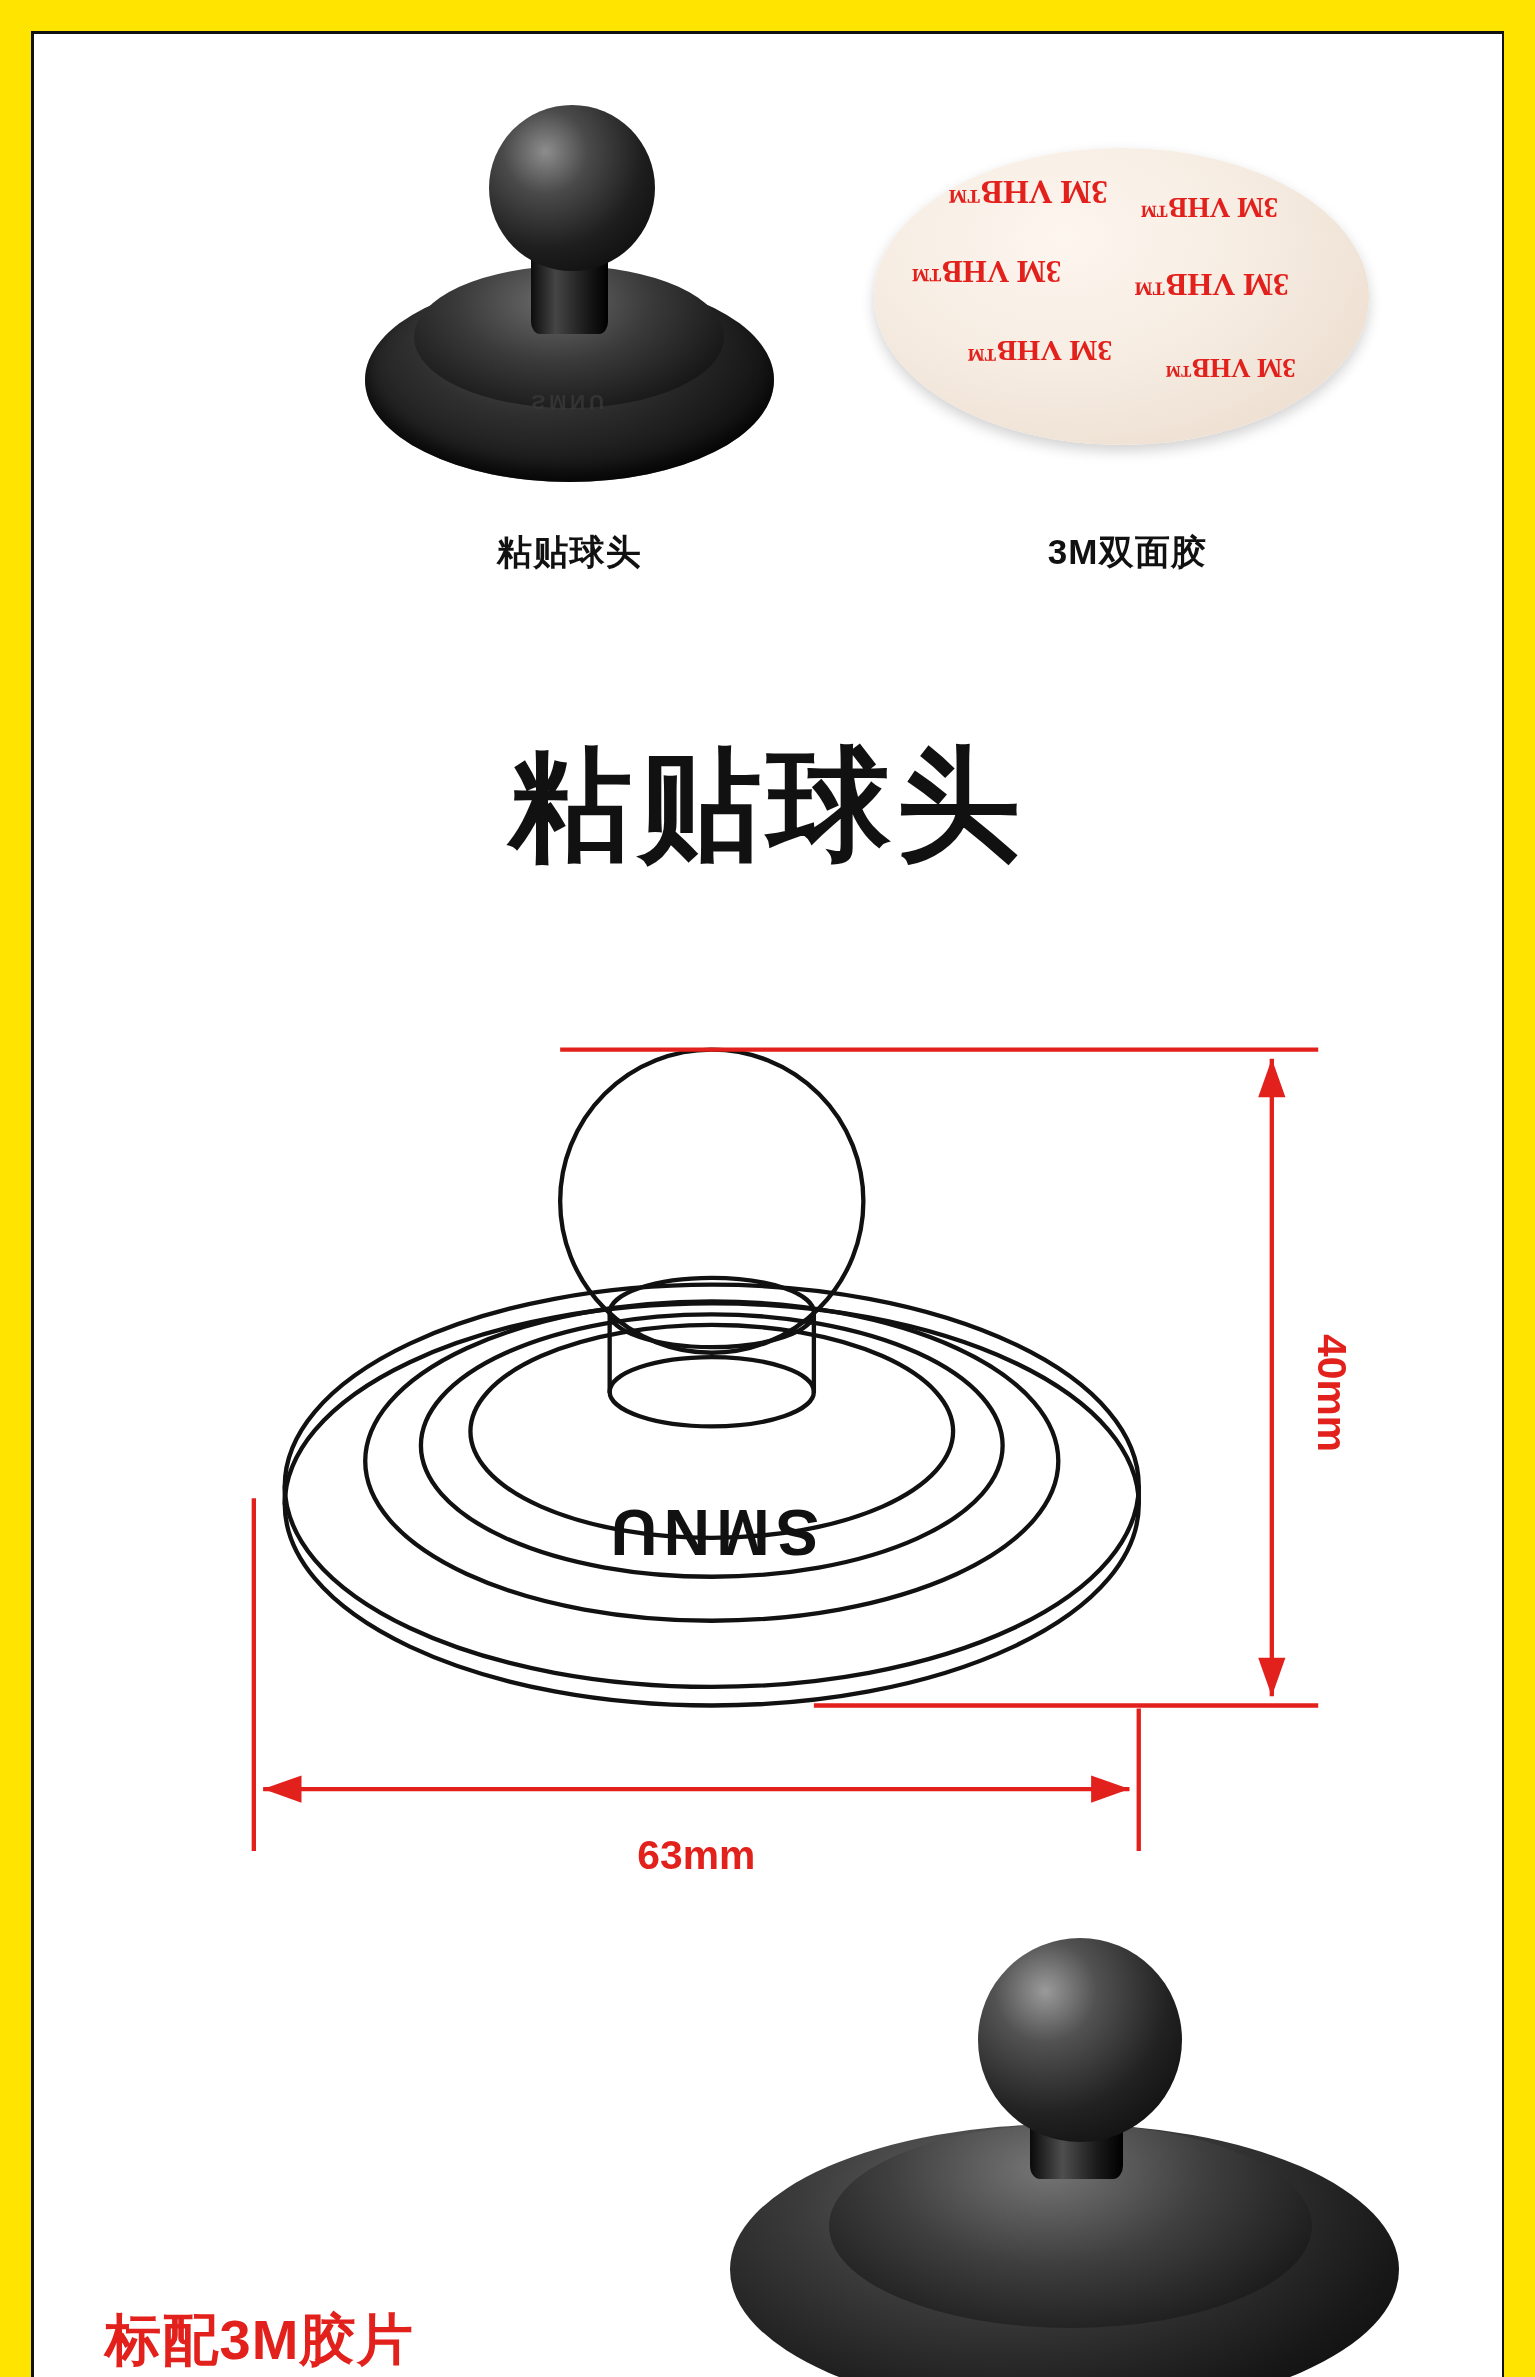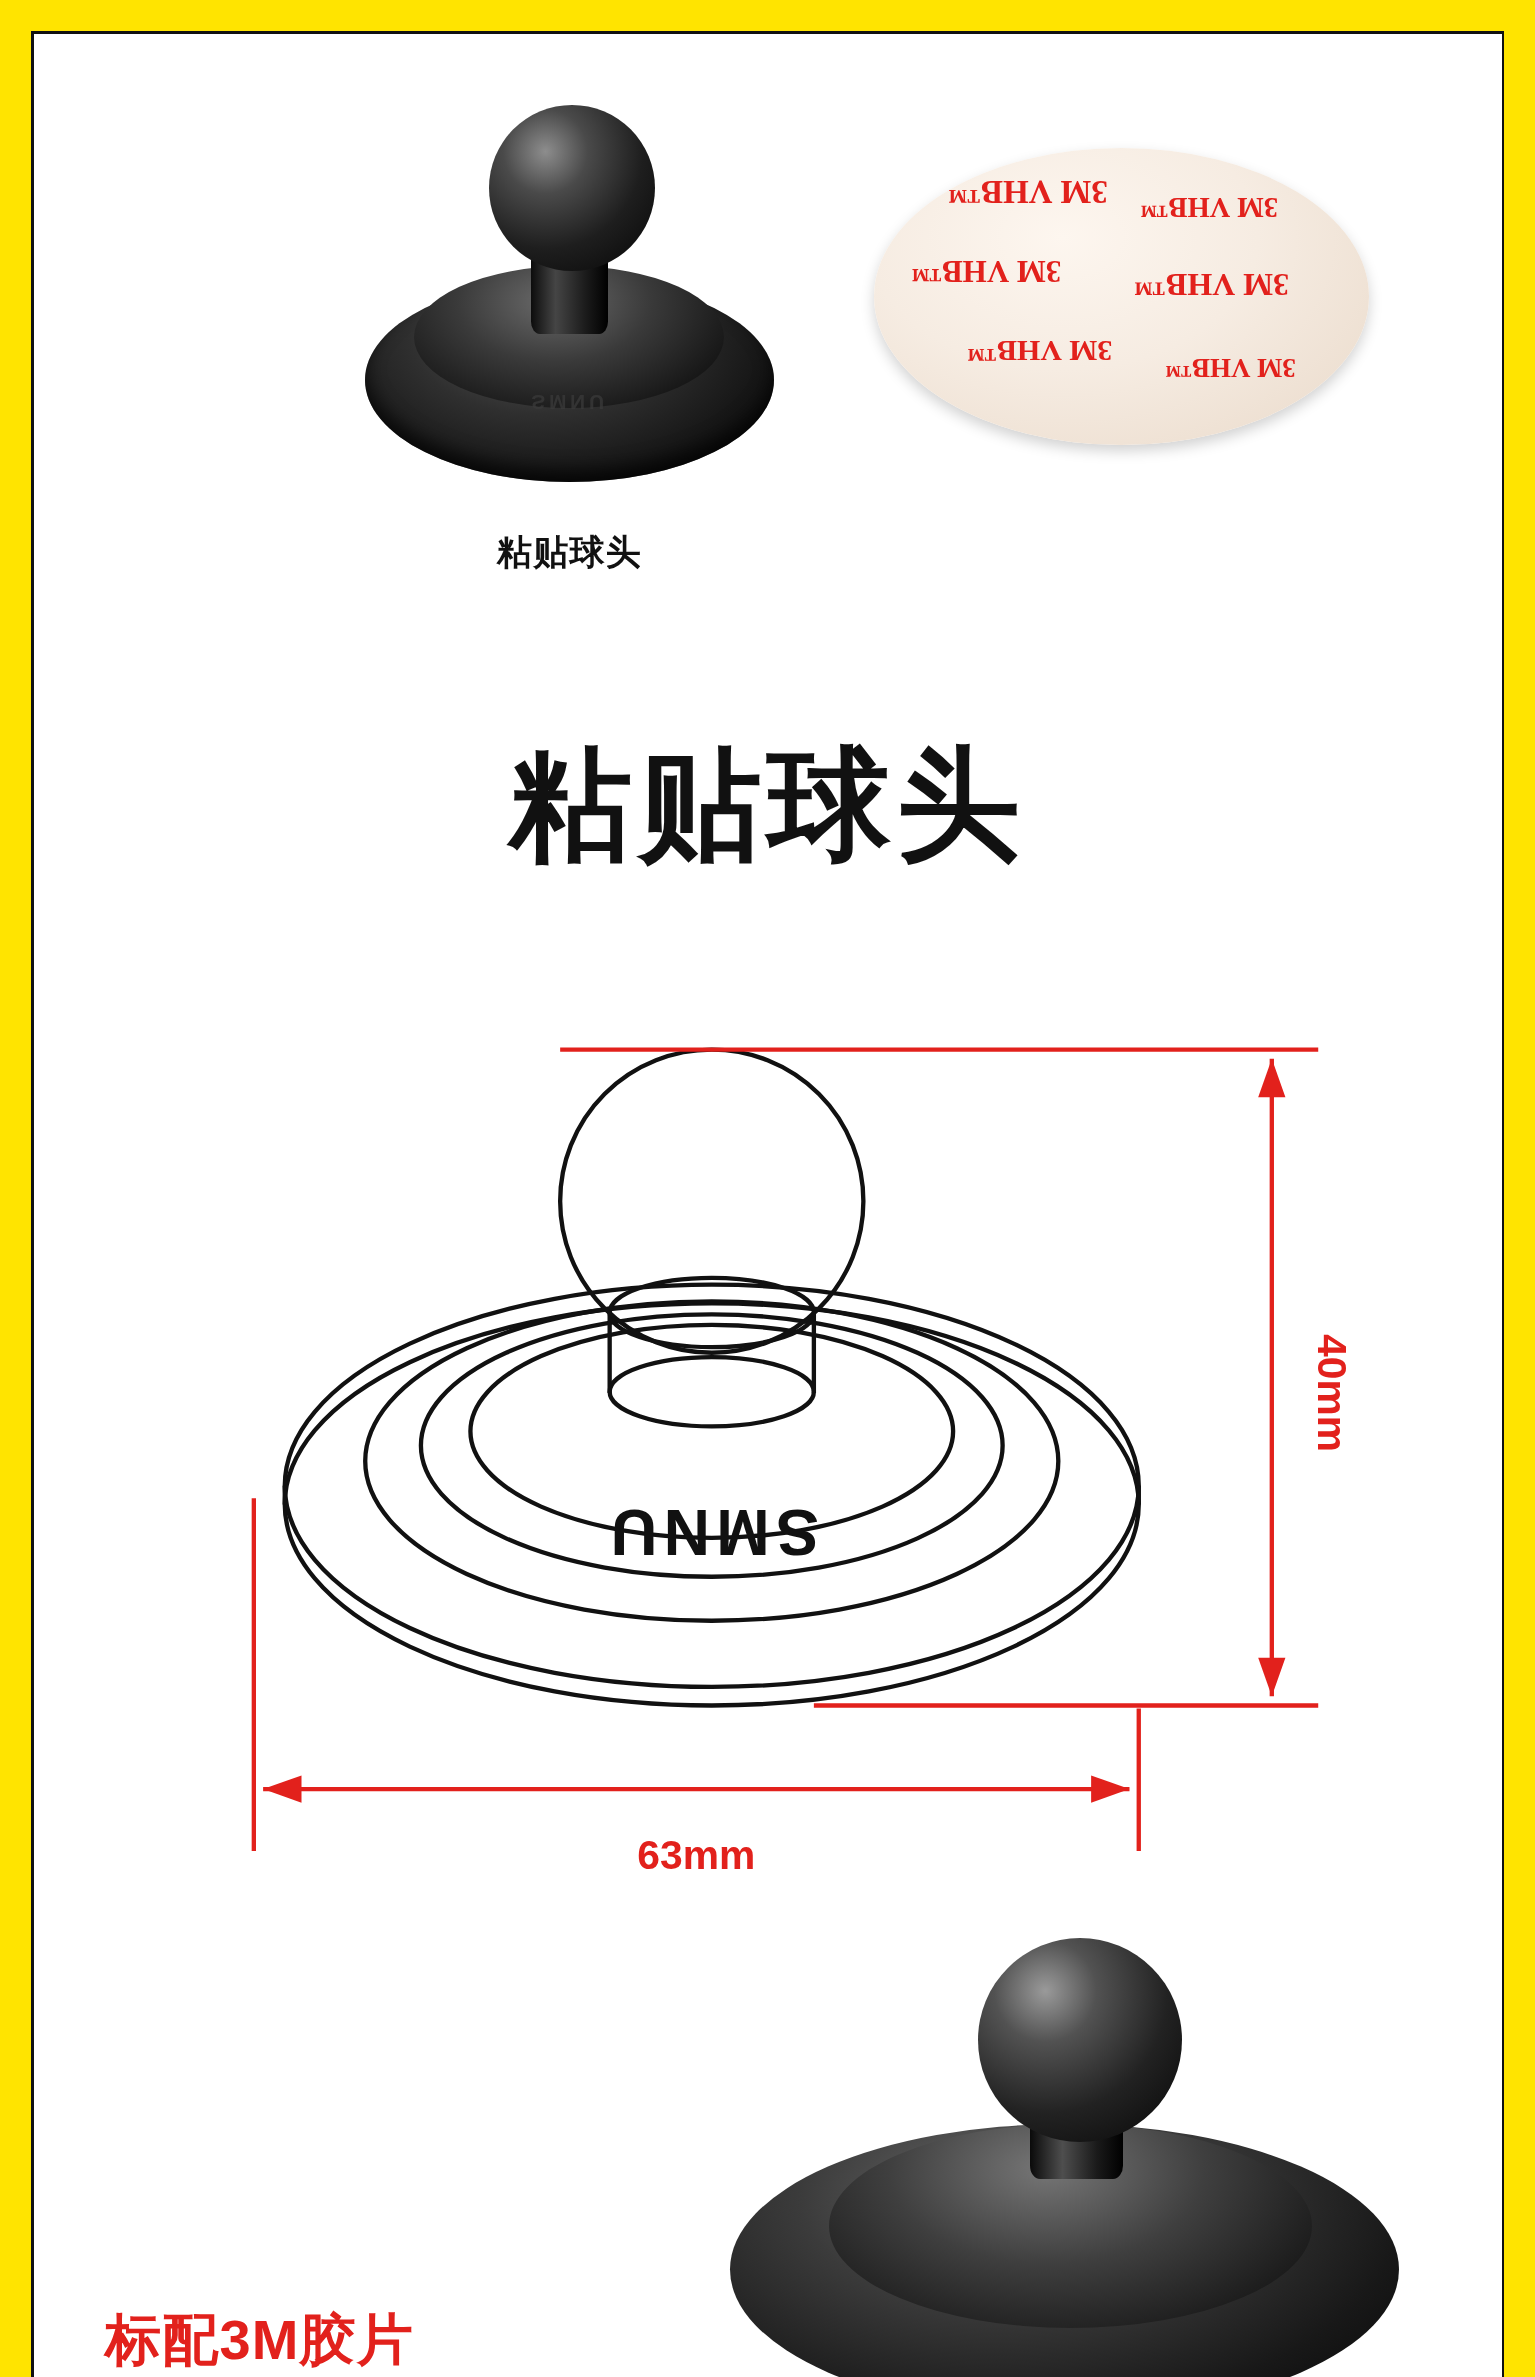--- a/index.html
+++ b/index.html
@@ -261,20 +261,21 @@
       <div class="tape-photo">
         <div class="tape-disc">
           <div class="tape-text" style="left:74px; top:25px;  font-size:33px;">3M VHB™</div>
           <div class="tape-text" style="left:266px; top:43px;  font-size:28.5px;">3M VHB™</div>
           <div class="tape-text" style="left:37px;  top:105px; font-size:31px;">3M VHB™</div>
           <div class="tape-text" style="left:260px; top:118px; font-size:32px;">3M VHB™</div>
           <div class="tape-text" style="left:93px; top:186px; font-size:30px;">3M VHB™</div>
           <div class="tape-text" style="left:291px; top:204px; font-size:27px;">3M VHB™</div>
         </div>
       </div>
+      <div class="photo-caption">3M双面胶</div>
     </div>
 
   </div>
 
   <div class="headline">粘贴球头</div>
 
   <div class="diagram">
     <svg width="1195" height="953" viewBox="0 0 1930 1540" xmlns="http://www.w3.org/2000/svg">
       <g fill="none" stroke="#111111" stroke-width="7">
 

